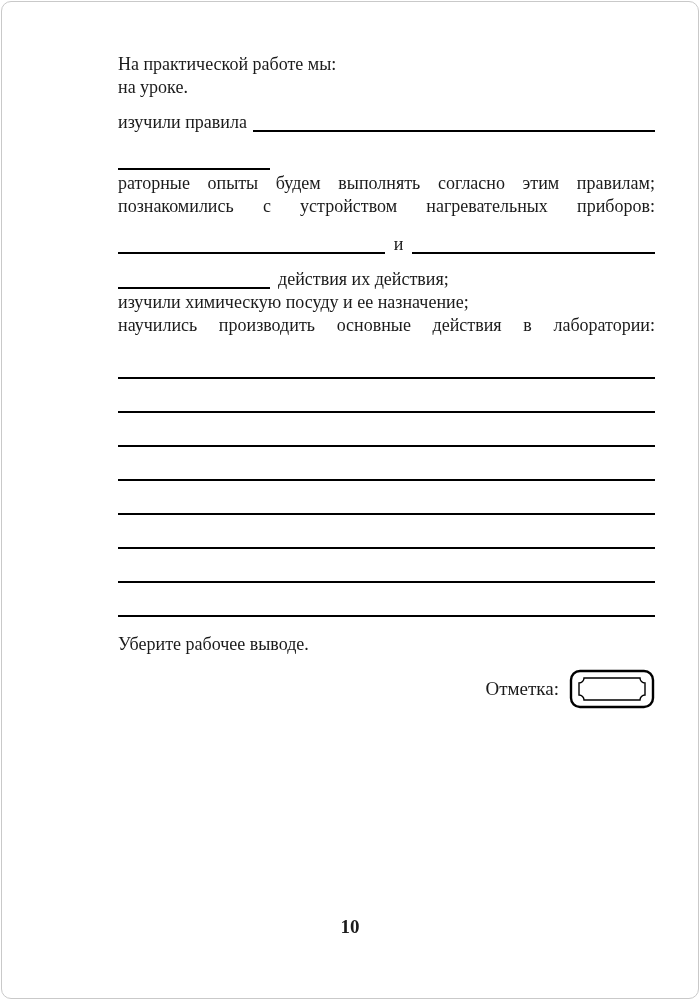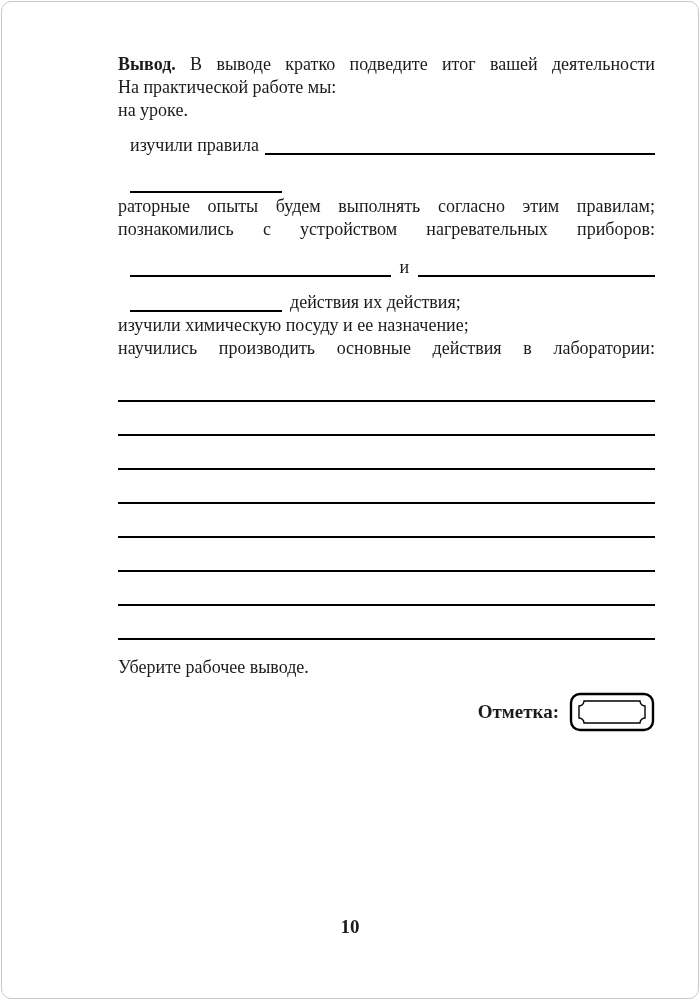--- a/index.html
+++ b/index.html
@@ -20,21 +20,21 @@
     pointer-events: none;
   }
   .content {
     position: absolute;
     left: 118px;
     top: 53px;
     width: 537px;
   }
   .line { line-height: 23px; min-height: 23px; }
   .justify { text-align: justify; text-align-last: justify; }
-  .flexrow { display: flex; align-items: flex-start; margin-left: 12px; }
+  .flexrow { display: flex; align-items: flex-start; }
   .blank {
     display: block;
     height: 21px;
     border-bottom: 2px solid #000;
   }
   .grow { flex: 1; }
   .grow11 { flex: 1.1; }
   .w152 { width: 152px; }
   .nowrap { white-space: nowrap; }
   .ml6 { margin-left: 6px; }
@@ -47,45 +47,41 @@
   .fill-justify { flex: 1; margin-left: 8px; text-align: justify; text-align-last: justify; }
   .answer-lines { margin-top: 8px; }
   .ruled { height: 34px; border-bottom: 2px solid #000; }
   .mark-row {
     display: flex;
     justify-content: flex-end;
     align-items: center;
     gap: 10px;
     margin-top: 12px;
   }
-  .mark-label { font-weight: bold; font-size: 19px; }
+  .mark-label { font-weight: normal; font-size: 19px; }
   .mark-box { width: 86px; height: 42px; display: block; }
   .page-number {
     position: absolute;
     top: 915px;
     left: 0;
     width: 100%;
     text-align: center;
     font-weight: bold;
     font-size: 19px;
     line-height: 23px;
   }
 </style>
 </head>
 <body>
 
 <div class="page">
   <div class="frame"></div>
 
   <div class="content">
 
-    <div class="line justify">
-      <span class="b">Вывод.</span>
-      <span>В выводе кратко подведите итог вашей деятельности</span>
-    </div>
     <div class="line">На практической работе мы:</div>
     <div class="line">на уроке.</div>
 
     <div class="line flexrow mt12">
       <span class="nowrap">изучили правила</span>
       <span class="blank grow ml6"></span>
     </div>
 
     <div class="line flexrow mt15">
       <span class="blank w152"></span>

